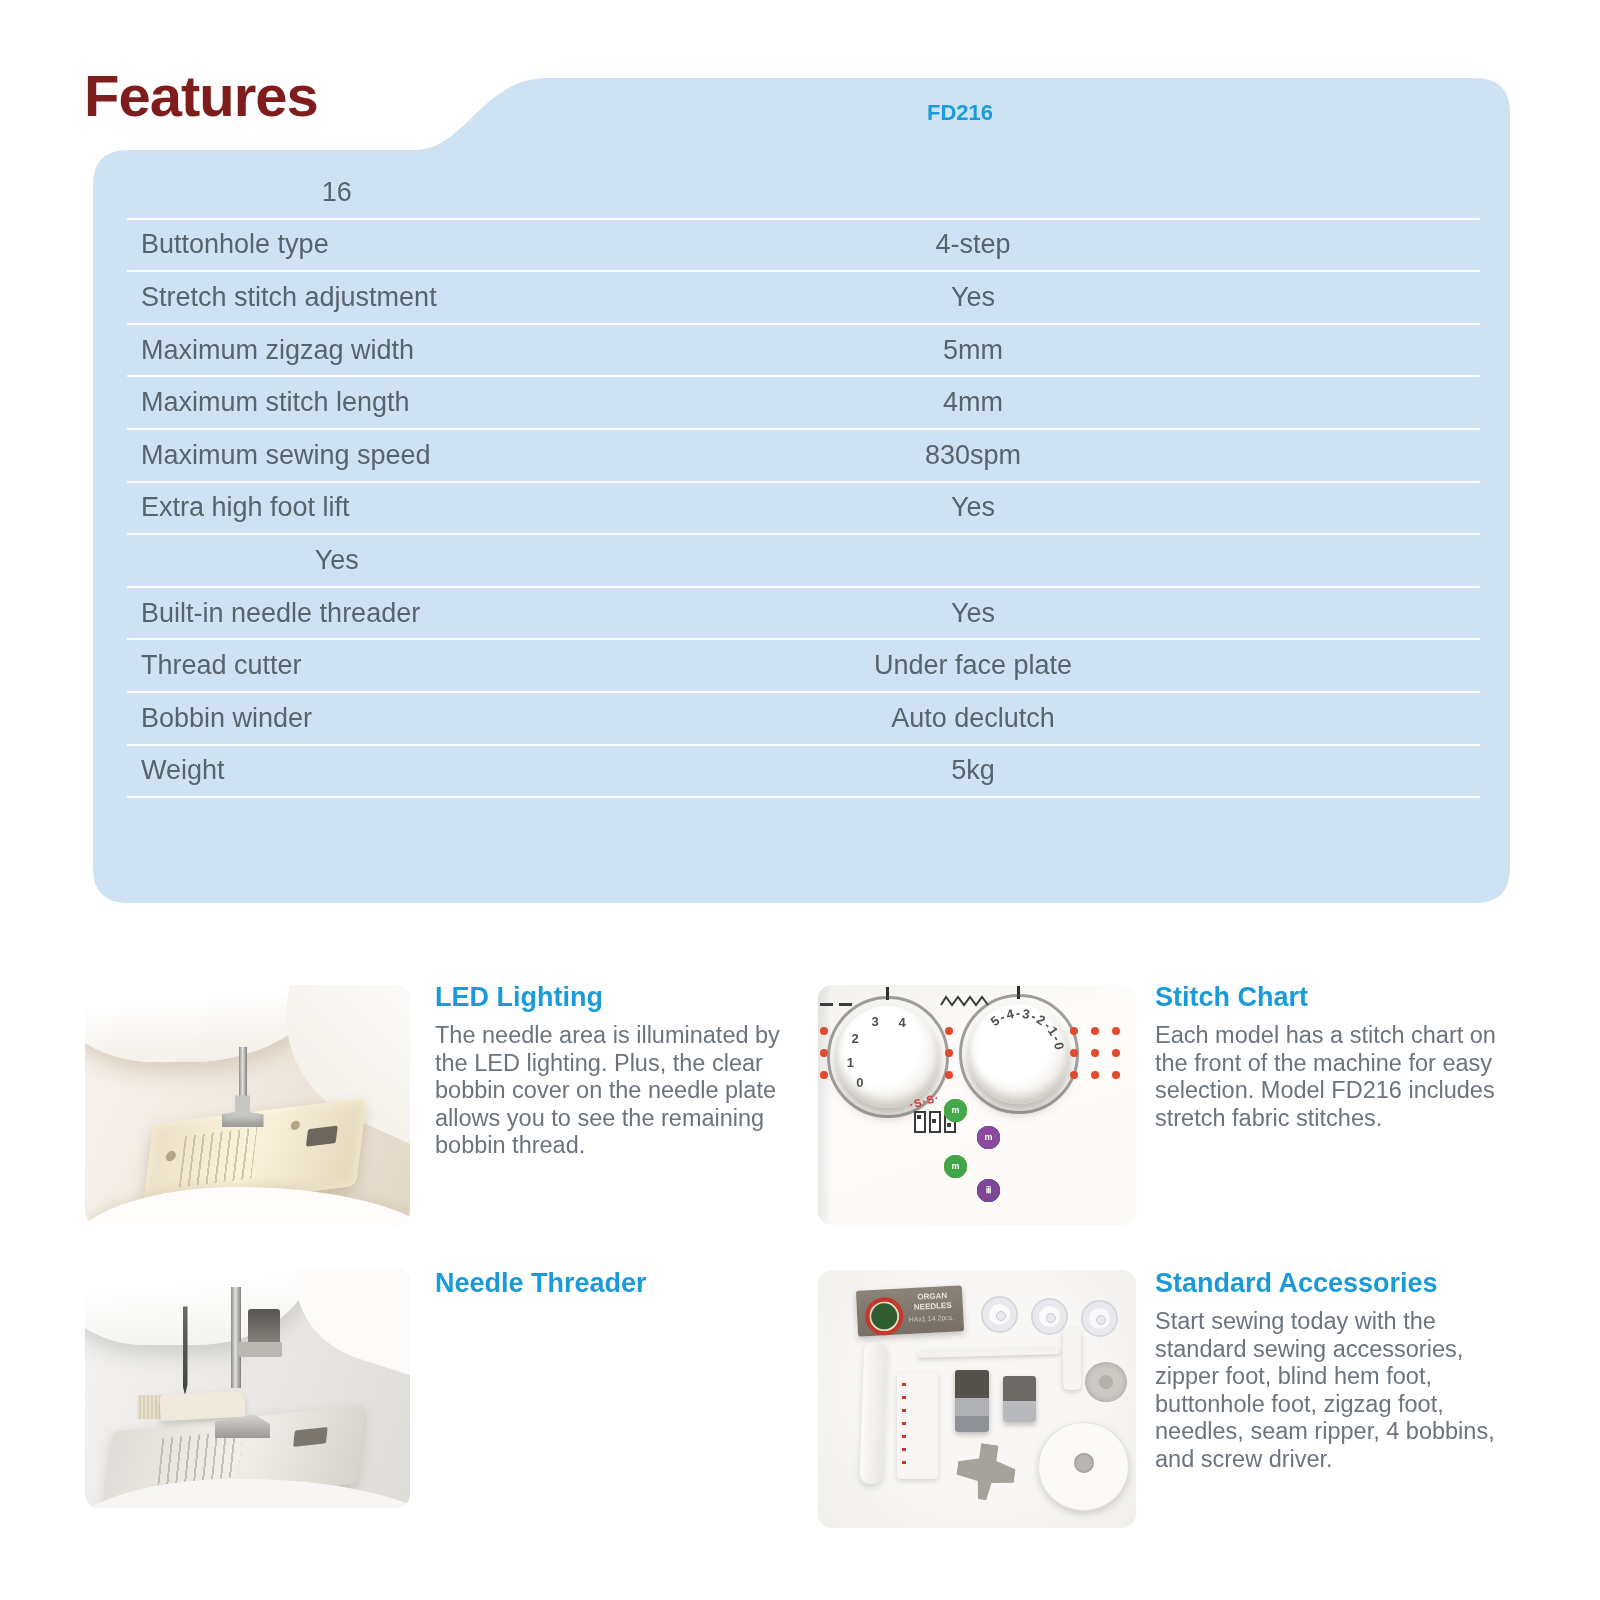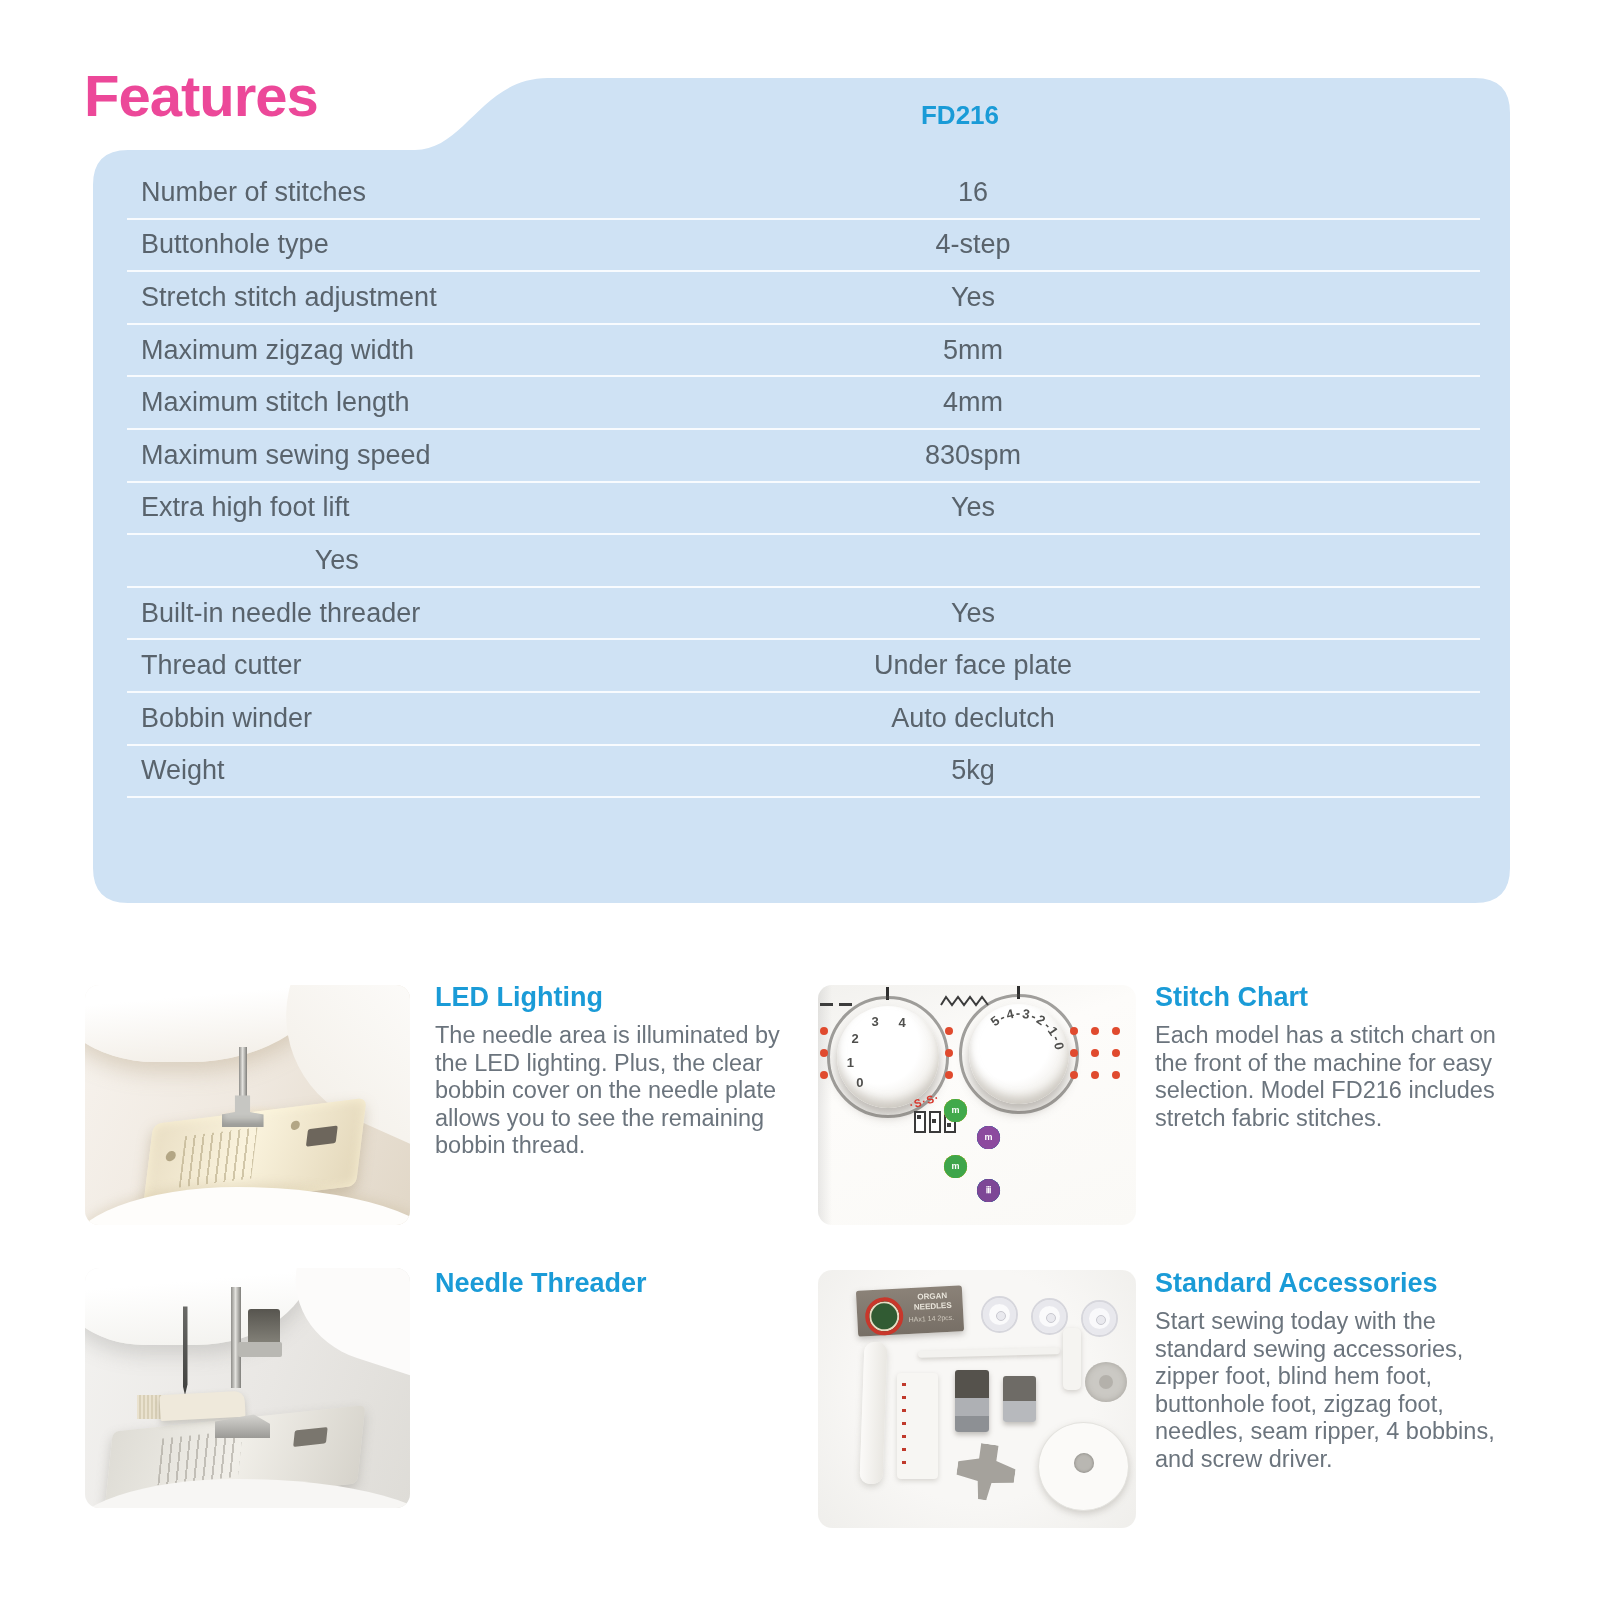--- a/index.html
+++ b/index.html
@@ -1,24 +1,24 @@
 <!DOCTYPE html>
 <html><head>
 <meta charset="utf-8">
 <style>
   html,body{margin:0;padding:0;background:#ffffff;}
   .page{position:relative;width:1600px;height:1600px;background:#ffffff;overflow:hidden;
         font-family:"Liberation Sans", sans-serif;}
   .abs{position:absolute;}
 
   
-  .page-title{left:84px;top:62px;font-size:58px;font-weight:bold;color:#ec4899;letter-spacing:-1px;}
+  .page-title{left:84px;top:62px;font-size:58px;font-weight:bold;color:#7f1d1d;letter-spacing:-1px;}
   .panel-svg{left:0;top:0;width:1600px;height:910px;}
   .model-heading{left:760px;top:100px;width:400px;text-align:center;
-                 font-size:26px;font-weight:bold;color:#1a9bd7;}
+                 font-size:22px;font-weight:bold;color:#1a9bd7;}
   .spec-rows{left:127px;top:167px;width:1353px;}
   .spec-row{display:flex;align-items:center;height:50.6px;
             border-bottom:2px solid rgba(255,255,255,0.85);}
   .spec-label{width:46%;padding-left:14px;font-size:27px;color:#59636c;}
   .spec-value{width:31%;text-align:center;font-size:27px;color:#59636c;}
 
   
   .ftext{position:absolute;}
   .fhead{font-size:27px;font-weight:bold;color:#1a9bd7;margin-bottom:9px;}
   .fbody{font-size:23.5px;line-height:27.5px;color:#6b747d;}
@@ -166,21 +166,20 @@
   <svg class="abs panel-svg" viewBox="0 0 1600 910">
     <path d="M 128,150 L 415,150 C 465,150 482,78 548,78 L 1475,78 Q 1510,78 1510,113
              L 1510,868 Q 1510,903 1475,903 L 128,903 Q 93,903 93,868 L 93,185 Q 93,150 128,150 Z" fill="#cfe2f4"></path>
   </svg>
 
   <div class="abs page-title">Features</div>
   <div class="abs model-heading">FD216</div>
 
   <div class="abs spec-rows" id="spec-rows">
     <div class="spec-row">
-      <div class="spec-label">Number of stitches</div>
       <div class="spec-value">16</div>
     </div>
 
     <div class="spec-row">
       <div class="spec-label">Buttonhole type</div>
       <div class="spec-value">4-step</div>
     </div>
 
     <div class="spec-row">
       <div class="spec-label">Stretch stitch adjustment</div>

